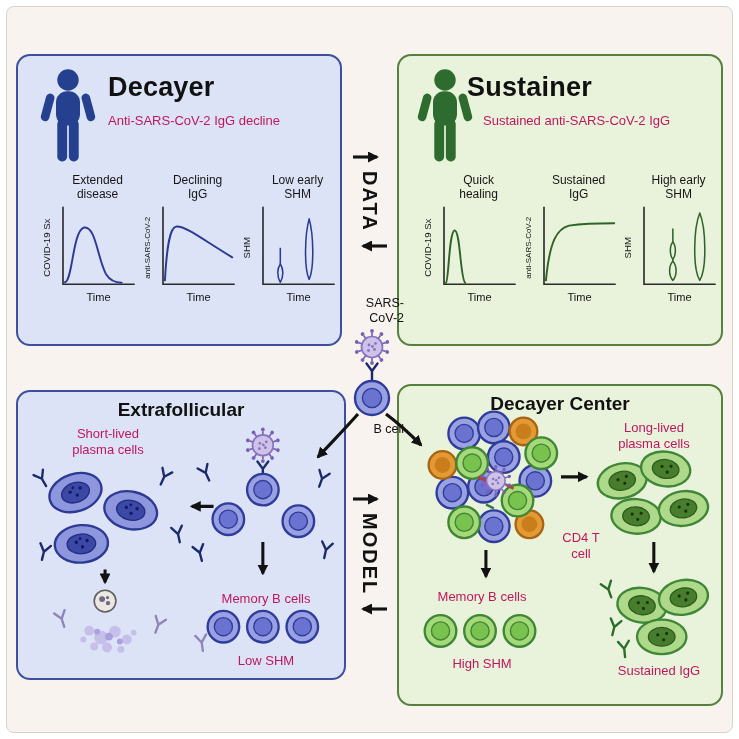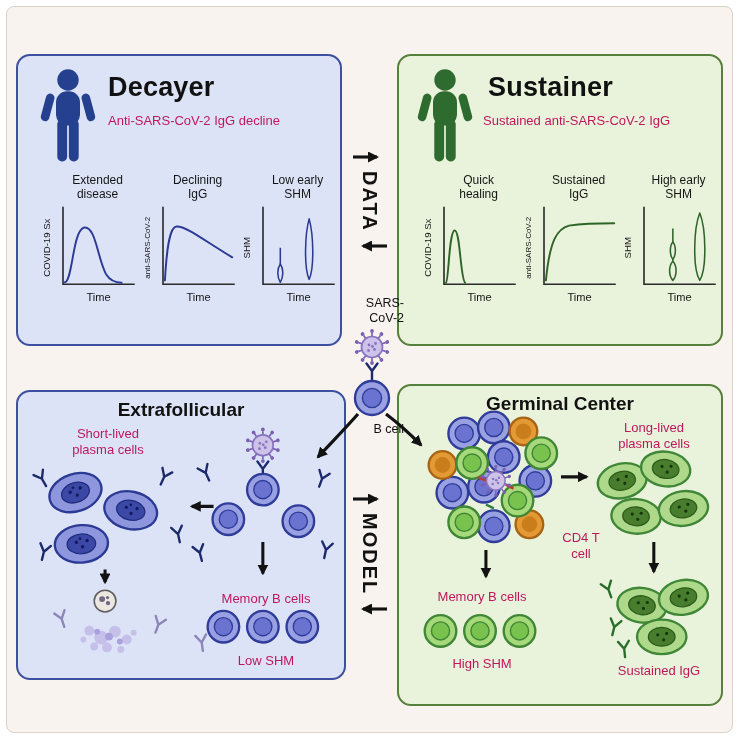--- a/index.html
+++ b/index.html
@@ -9,21 +9,21 @@
   .panel{position:absolute;border-radius:14px;z-index:2;overflow:hidden}
   .panel.blue{background:#dce3f7;border:2.2px solid #3d4fa1}
   .panel.green{background:#e9f2da;border:2.2px solid #55813c}
   #panel-decayer{left:16px;top:54px;width:326px;height:292px}
   #panel-sustainer{left:397px;top:54px;width:326px;height:292px}
   #panel-ef{left:16px;top:390px;width:330px;height:290px}
   #panel-gc{left:397px;top:384px;width:326px;height:322px}
   .person{position:absolute;left:22px;top:12px;width:56px;height:96px}
   #panel-sustainer .person{left:18px}
   .big{position:absolute;left:90px;top:16px;font-size:27px;font-weight:800;color:#111;letter-spacing:.2px}
-  #panel-sustainer .big{left:89px}
+  #panel-sustainer .big{left:68px}
   .sub{position:absolute;left:90px;top:57px;font-size:13px;color:#be185d}
   #panel-sustainer .sub{left:84px}
   .charts{position:absolute;left:20px;right:2px;top:114px;display:flex;justify-content:space-between}
   svg text{font-family:"Liberation Sans",sans-serif}
   .ct{font-size:12.5px;fill:#151515;text-anchor:middle}
   .cy{font-size:10px;fill:#151515;text-anchor:middle}
   .cy2{font-size:8.3px;fill:#151515;text-anchor:middle}
   .cxl{font-size:11.5px;fill:#151515;text-anchor:middle}
   .ax{fill:none;stroke:#2b2b2b;stroke-width:1.7;stroke-linecap:round}
   .cv{fill:none;stroke-width:2;stroke-linecap:round}
@@ -375,21 +375,21 @@
         <use href="#plasmaG" transform="translate(246,222) rotate(8)"></use>
         <use href="#plasmaG" transform="translate(288,214) rotate(-10)"></use>
         <use href="#plasmaG" transform="translate(266,254)"></use>
       </g>
       <g>
         <use href="#cellG" transform="translate(42,248)"></use>
         <use href="#cellG" transform="translate(82,248)"></use>
         <use href="#cellG" transform="translate(122,248)"></use>
       </g>
     </svg>
-    <div class="ptitle">Germinal Center</div>
+    <div class="ptitle">Decayer Center</div>
     <div class="lbl" style="left:190px;top:34px;width:130px">
       <div>Long-lived</div>
       <div>plasma cells</div>
     </div>
     <div class="lbl" style="left:150px;top:144px;width:64px">
       <div>CD4 T</div>
       <div>cell</div>
     </div>
     <div class="lbl" style="left:8px;top:203px;width:150px">
       <div>Memory B cells</div>

